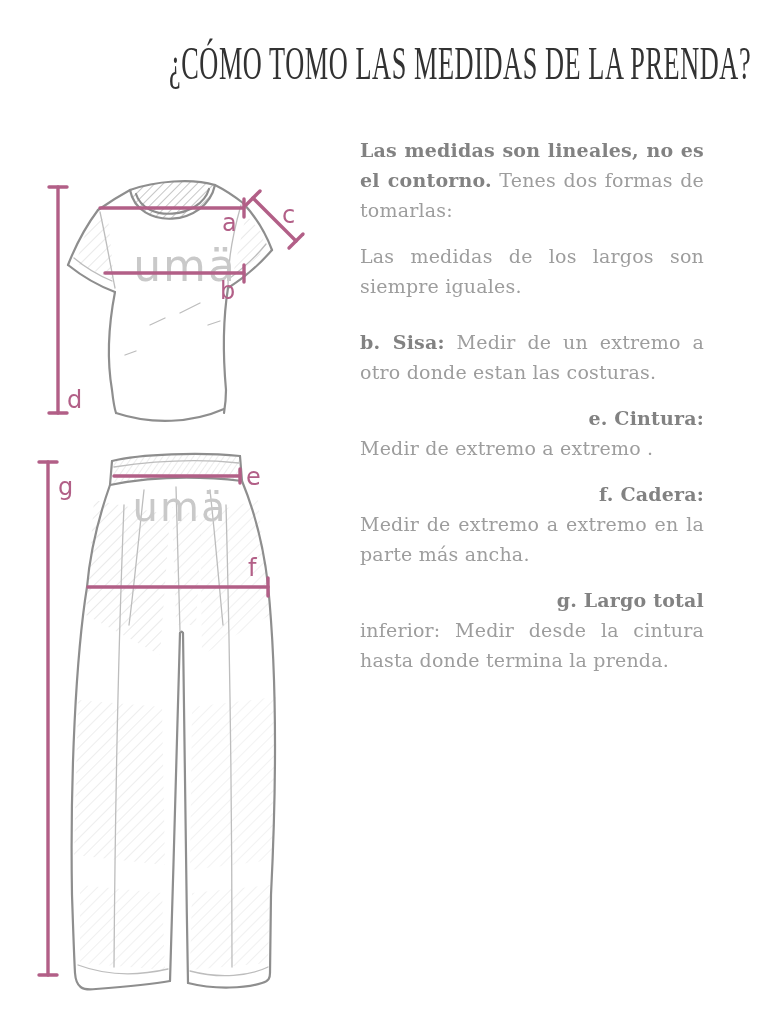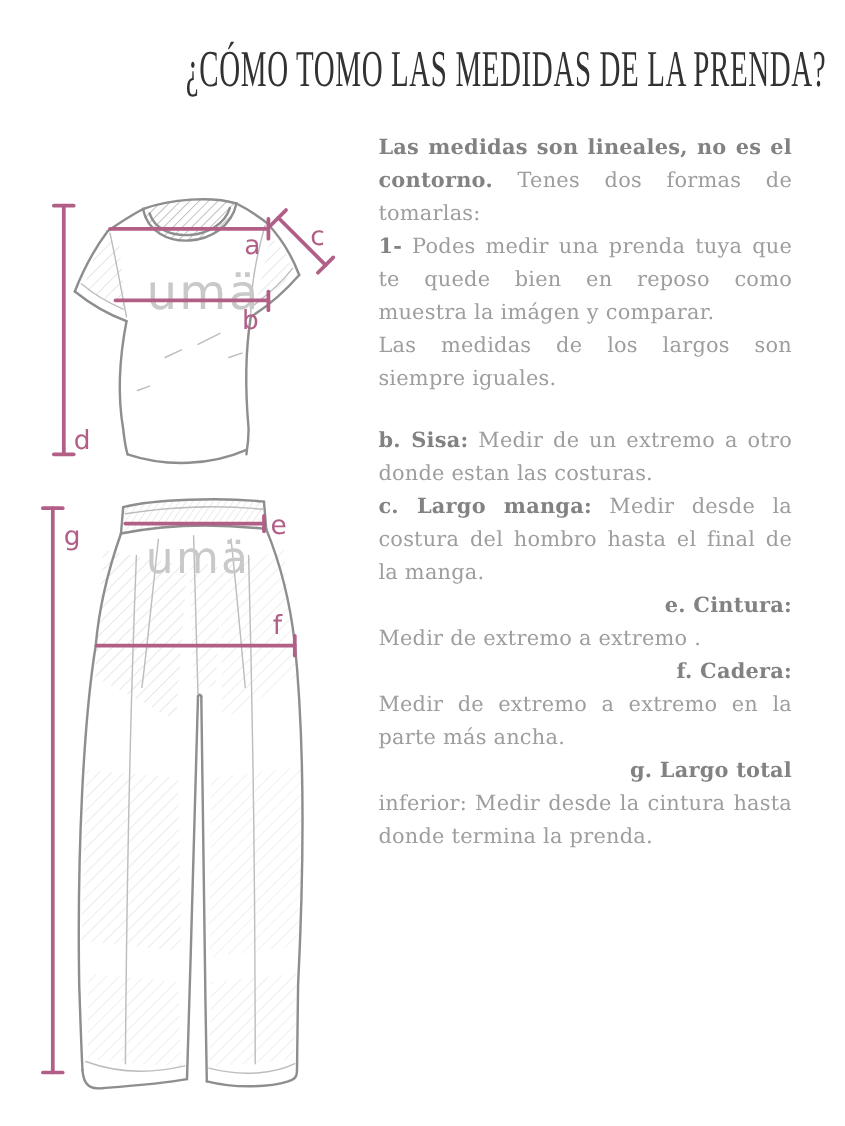--- a/index.html
+++ b/index.html
@@ -6,21 +6,21 @@
   #page{position:relative;width:768px;height:1024px;background:#ffffff;overflow:hidden;
         font-family:"DejaVu Serif",serif;}
   
   h1#title{position:absolute;top:36px;left:0;width:768px;margin:0;text-align:center;
         font-family:"Liberation Serif",serif;font-weight:400;color:#323232;
         font-size:47px;letter-spacing:1px;white-space:nowrap;
         transform:scaleX(.56);transform-origin:50% 50%;}
   
   .col{position:absolute;left:344px;top:119px;width:376px;color:#9d9d9d;
        font-size:19px;line-height:30px;letter-spacing:.2px;}
-  .col p{margin:0;text-align:justify;}
+  .col p{margin:16px;text-align:justify;}
   .col strong{color:#828282;font-weight:bold;}
   .defs{margin-top:26px;}
   .def.stack strong{display:block;text-align:right;}
   
   svg.fig{position:absolute;}
   #shirt-svg{left:30px;top:155px;}
   #pants-svg{left:30px;top:445px;}
   .sketch{fill:none;stroke:#8e8e8e;stroke-width:2.2;stroke-linecap:round;stroke-linejoin:round;}
   .sketch-lt{fill:none;stroke:#bdbdbd;stroke-width:1.3;stroke-linecap:round;}
   .pink{fill:none;stroke:#b25f87;stroke-width:3.4;stroke-linecap:round;}
@@ -164,35 +164,27 @@
       <text class="pinklabel" x="28" y="50">g</text>
     </g>
   </svg>
 
   <div class="col">
     <p>
       <strong>Las medidas son lineales, no es el contorno.</strong>
       <span>Tenes dos formas de tomarlas:</span>
     </p>
     <p>
-      <strong>1-</strong>
-      <span>Podes medir una prenda tuya que te quede bien en reposo como muestra la imágen y comparar.</span>
-    </p>
-    <p>
       <span>Las medidas de los largos son siempre iguales.</span>
     </p>
 
     <div class="defs">
       <p class="def">
         <strong><span>b.</span> <span>Sisa:</span></strong>
         <span>Medir de un extremo a otro donde estan las costuras.</span>
-      </p>
-      <p class="def">
-        <strong><span>c.</span> <span>Largo manga:</span></strong>
-        <span>Medir desde la costura del hombro hasta el final de la manga.</span>
       </p>
       <p class="def stack">
         <strong><span>e.</span> <span>Cintura:</span></strong>
         <span>Medir de extremo a extremo .</span>
       </p>
       <p class="def stack">
         <strong><span>f.</span> <span>Cadera:</span></strong>
         <span>Medir de extremo a extremo en la parte más ancha.</span>
       </p>
       <p class="def stack">

